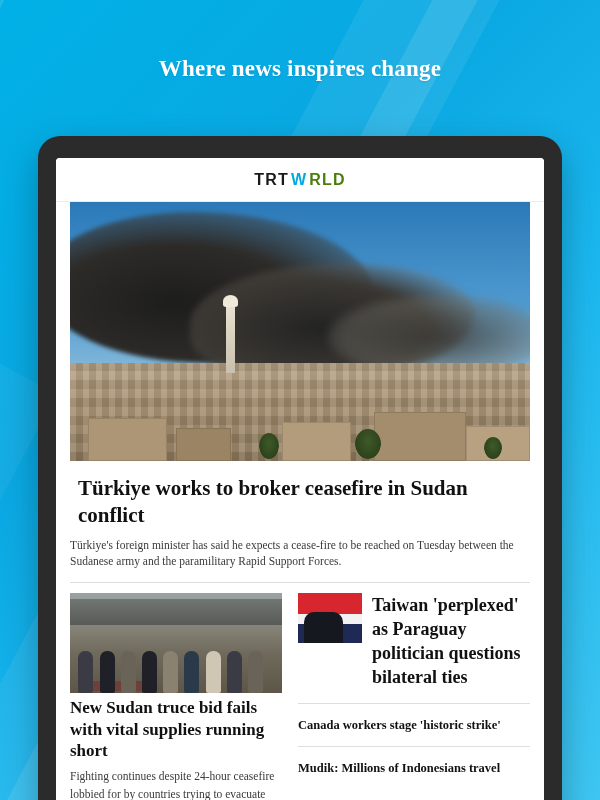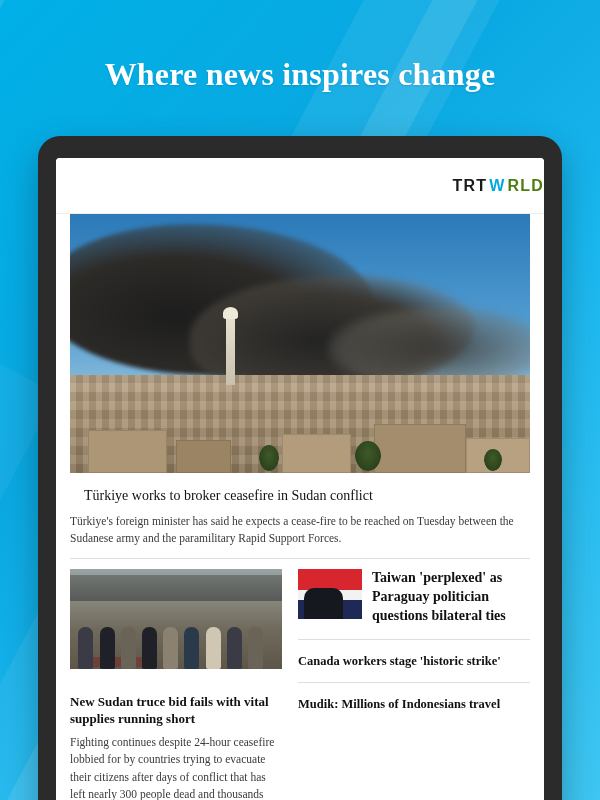--- a/index.html
+++ b/index.html
@@ -30,21 +30,21 @@
   .s4 { left: 560px;  top: -240px; width: 40px;  height: 1200px; background: rgba(255,255,255,0.10); }
   .s5 { left: -120px; top: 300px;  width: 200px; height: 900px;  background: rgba(255,255,255,0.05); }
 
   .headline {
     position: absolute;
     top: 56px; left: 0; right: 0;
     text-align: center;
     color: #ffffff;
     font-family: "Liberation Serif", serif;
     font-weight: bold;
-    font-size: 32px;
+    font-size: 23px;
     letter-spacing: 0.2px;
     text-shadow: 0 1px 2px rgba(0,0,0,0.12);
   }
 
   
   .device {
     position: absolute;
     left: 38px;
     top: 136px;
     width: 524px;
@@ -58,24 +58,24 @@
     width: 100%;
     height: 100%;
     background: #ffffff;
     border-radius: 4px;
     overflow: hidden;
     position: relative;
   }
 
   
   .brandbar {
-    height: 56px;
+    height: 44px;
     display: flex;
     align-items: center;
-    justify-content: flex-end;
+    justify-content: center;
     background: #ffffff;
     border-bottom: 1px solid #ececec;
   }
   .brand {
     font-family: "Liberation Sans", sans-serif;
     font-weight: bold;
     font-size: 16px;
     letter-spacing: 1.2px;
     color: #111111;
     display: flex;
@@ -165,25 +165,25 @@
     background: radial-gradient(ellipse at 50% 40%, #3f5a28 0%, #2c421c 70%, rgba(44,66,28,0) 75%);
     border-radius: 50%;
   }
   .hero .t1 { left: 41%; }
   .hero .t2 { left: 62%; width: 26px; height: 30px; }
   .hero .t3 { left: 90%; width: 18px; height: 22px; }
 
   
   .lead-title {
     font-family: "Liberation Serif", serif;
-    font-weight: normal;
-    font-size: 14px;
+    font-weight: bold;
+    font-size: 21px;
     line-height: 1.28;
     color: #111111;
-    margin: 14px 0 8px 14px;
+    margin: 14px 0 8px 8px;
   }
   .lead-dek {
     font-family: "Liberation Serif", serif;
     font-size: 11.5px;
     line-height: 1.45;
     color: #3a3a3a;
     margin-bottom: 12px;
   }
 
   hr.rule {
@@ -231,24 +231,24 @@
   .crowd .p.f { background:#cfc6b4; }
   .crowd .rug {
     position: absolute; left: 10%; bottom: 2px;
     width: 30%; height: 10px;
     background: #6f3f3a;
   }
 
   .sub-title {
     font-family: "Liberation Serif", serif;
     font-weight: bold;
-    font-size: 13px;
+    font-size: 17px;
     line-height: 1.26;
     color: #111111;
-    margin: 25px 0 7px 0;
+    margin: 4px 0 7px 0;
   }
   .sub-dek {
     font-family: "Liberation Serif", serif;
     font-size: 11.5px;
     line-height: 1.5;
     color: #3a3a3a;
   }
 
   
   .ritem {
@@ -267,21 +267,21 @@
     overflow: hidden;
     background: #2a3550;
   }
   .thumb .flag-top { position:absolute; left:0; right:0; top:0; height:42%; background:#d8262f; }
   .thumb .flag-mid { position:absolute; left:0; right:0; top:42%; height:20%; background:#f2f2f2; }
   .thumb .flag-bot { position:absolute; left:0; right:0; top:62%; bottom:0; background:#1e2a55; }
   .thumb .figure   { position:absolute; left:10%; bottom:0; width:60%; height:62%; background:#15181f; border-radius:10px 10px 0 0; }
   .ritem .rtext {
     font-family: "Liberation Serif", serif;
     font-weight: bold;
-    font-size: 14px;
+    font-size: 18px;
     line-height: 1.34;
     color: #111111;
   }
   .ritem.noimg .rtext { font-size: 12.5px; }
 </style>
 </head>
 <body>
 
 <div class="bg-streaks">
   <div class="streak s1"></div>

